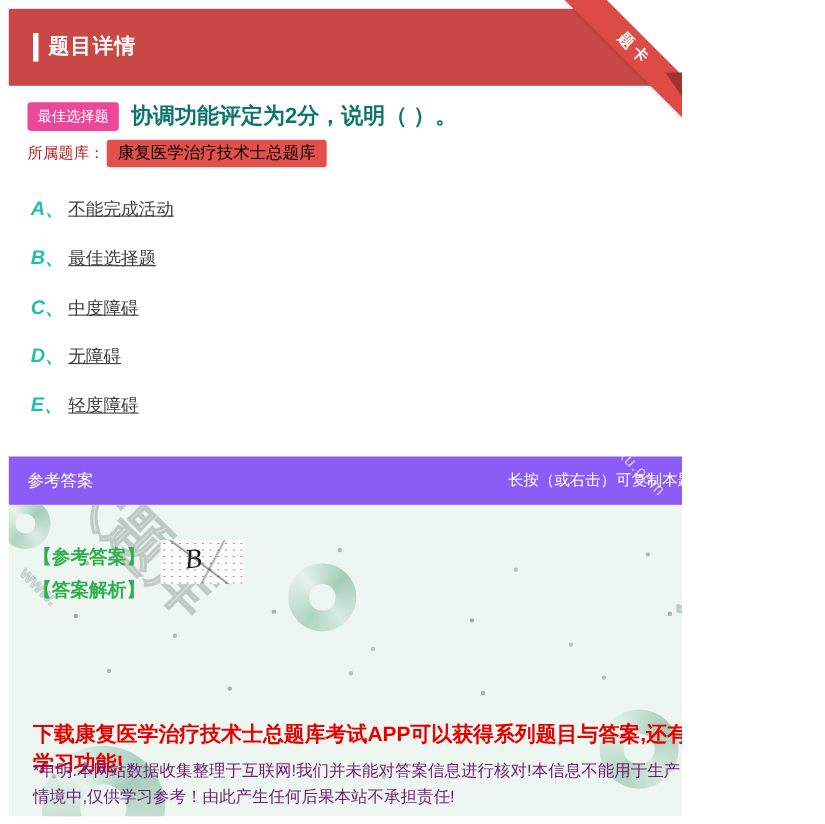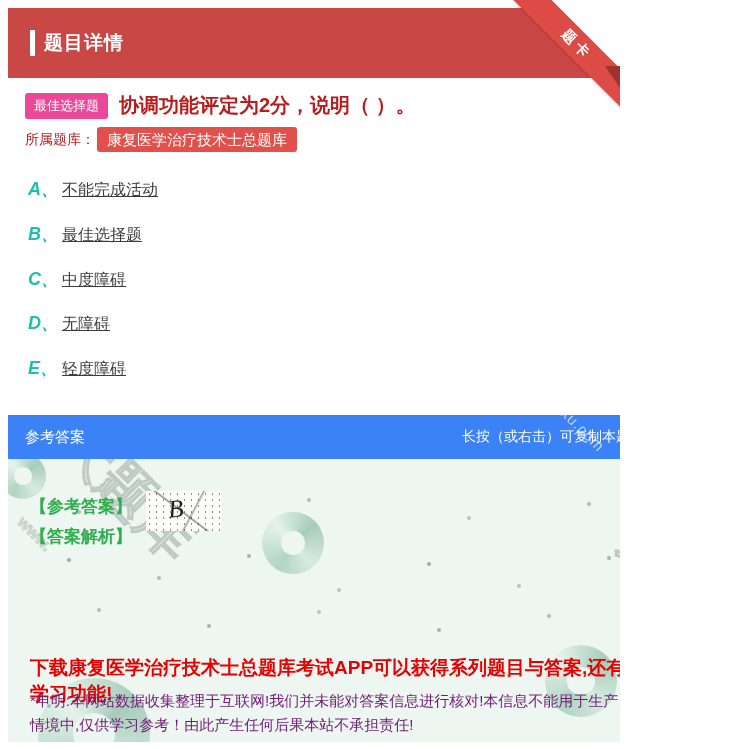--- a/index.html
+++ b/index.html
@@ -42,40 +42,40 @@
     border-top:22px solid #9f3330; border-left:15px solid transparent;
   }
 
   
   .q-row { position:absolute; left:25px; top:92px; display:flex; align-items:center; }
   .type-badge {
     background:#ec4899; color:#ffffff; font-size:13px; line-height:18px;
     padding:4px 9px; border-radius:3px; white-space:nowrap;
   }
   .q-text {
-    margin-left:11px; color:#b91c1c; font-size:20px; font-weight:bold; white-space:nowrap;
+    margin-left:11px; color:#0f766e; font-size:20px; font-weight:bold; white-space:nowrap;
   }
   .bank-row { position:absolute; left:25px; top:127px; display:flex; align-items:center; }
   .bank-label { color:#b91c1c; font-size:14px; }
   .bank-badge {
-    margin-left:2px; background:#e2504b; color:#ffffff; font-size:15px; line-height:19px;
+    margin-left:2px; background:#e2504b; color:#000000; font-size:15px; line-height:19px;
     padding:3px 10px; border-radius:3px; white-space:nowrap; cursor:pointer;
   }
 
   .option { position:absolute; left:28px; display:flex; align-items:baseline; cursor:pointer; }
   .opt-letter {
     color:#1fbfae; font-size:18px; font-weight:bold; font-style:italic; width:34px;
   }
   .opt-text { color:#3d3d3d; font-size:16px;text-decoration:underline; }
   .opt-a { top:177px; } .opt-b { top:222px; } .opt-c { top:267px; } .opt-d { top:311px; } .opt-e { top:356px; }
 
   
   .answer-panel { position:absolute; left:8px; top:415px; width:734px; height:327px; }
   .answer-bar {
-    position:absolute; left:0; top:0; right:0; height:44px; background:#3b82f6;
+    position:absolute; left:0; top:0; right:0; height:44px; background:#8b5cf6;
     display:flex; align-items:center; justify-content:space-between; padding:0 14px 0 17px;
   }
   .answer-bar-title { color:#ffffff; font-size:15px; }
   .answer-bar-hint  { color:#ffffff; font-size:14px; }
   .wm-kucom {
     position:absolute; top:6px; left:548px; transform:rotate(45deg);
     color:rgba(255,255,255,0.65); font-size:15px; letter-spacing:1px; z-index:5; pointer-events:none;
   }
   .answer-body {
     position:absolute; left:0; top:44px; right:0; bottom:0;

